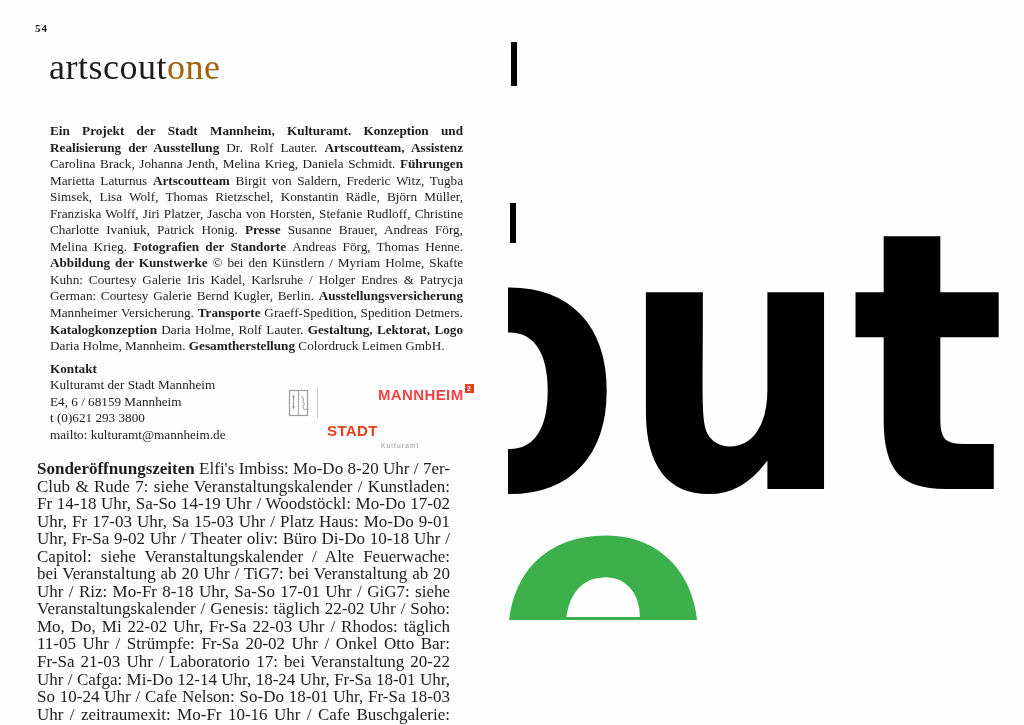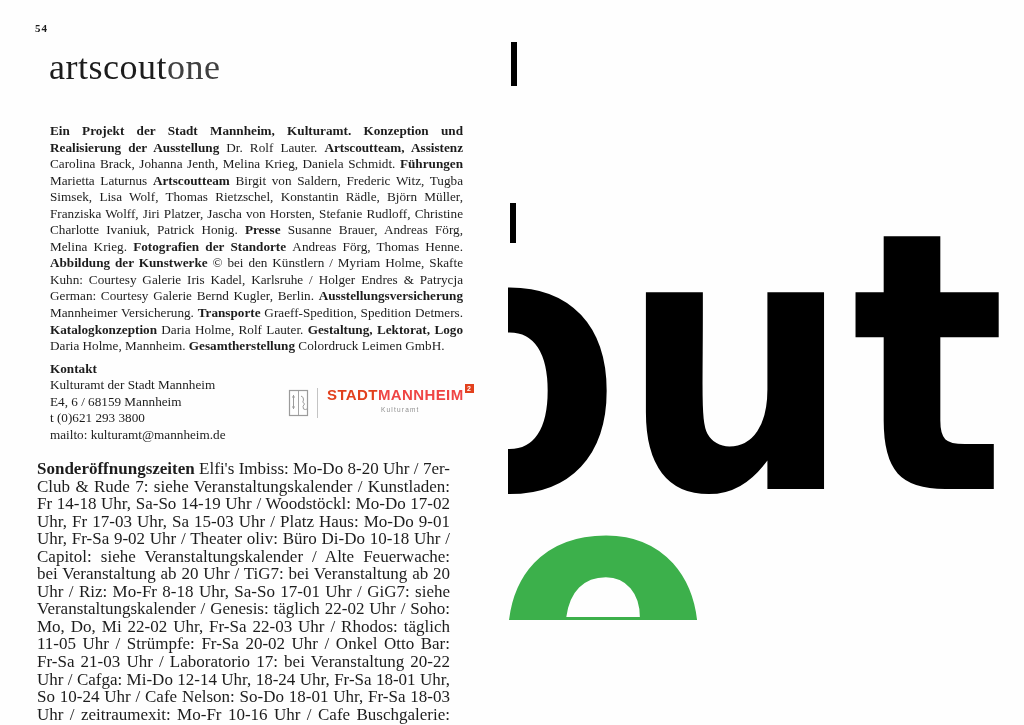--- a/index.html
+++ b/index.html
@@ -2,40 +2,40 @@
 <html><head>
 <meta charset="utf-8">
 <style>
   html,body{margin:0;padding:0;background:#e8e8e8;}
   .canvas{
     position:relative;width:1024px;height:725px;overflow:hidden;
     background:#fefefe;font-family:"Liberation Serif",serif;color:#1c1c1c;
   }
   .page-number{position:absolute;left:35px;top:22px;font-size:11px;letter-spacing:1px;font-weight:bold;}
   .title{position:absolute;left:49px;top:46px;font-size:36px;letter-spacing:0.5px;}
-  .title .t-green{color:#404040;}
+  .title .t-green{color:#a16207;}
   .credits{
     position:absolute;left:50px;top:123px;width:413px;
     font-size:13.2px;line-height:16.55px;text-align:justify;
   }
   .contact{position:absolute;left:50px;top:361px;font-size:13.2px;line-height:16.4px;}
   .contact .heading{font-weight:bold;}
   .hours{
     position:absolute;left:37px;top:460px;width:413px;
     font-size:17px;line-height:17.55px;text-align:justify;
   }
   
   .logo{position:absolute;left:288px;top:387px;display:flex;align-items:flex-start;
         font-family:"Liberation Sans",sans-serif;}
   .logo .crest{width:21px;height:28px;margin-top:2px;}
   .logo .divider{width:1px;height:30px;background:#c4c4c4;margin:1px 9px 0 8px;}
   .logo .text-block{display:flex;flex-direction:column;align-items:center;}
   .logo .main-line{display:flex;align-items:flex-start;font-weight:bold;font-size:15px;
                    letter-spacing:0.4px;line-height:15px;}
-  .logo .stadt{color:#e2401d;}
+  .logo .stadt{color:#e2401d;margin-top:36px;}
   .logo .city{color:#ef4444;}
   .logo .sup{width:9px;height:9px;background:#e2401d;color:#fff;font-size:7px;line-height:9px;
              text-align:center;margin-left:1px;margin-top:-3px;font-weight:bold;}
   .logo .sub{font-size:6.5px;color:#8f8f8f;letter-spacing:1.2px;margin-top:4px;}
   
   .art{position:absolute;left:508px;top:0;width:516px;height:620px;overflow:hidden;}
   .bar{position:absolute;background:#000;}
   .bar-1{left:3px;top:42px;width:6px;height:44px;}
   .bar-2{left:2px;top:203px;width:6px;height:40px;}
   .giant{

